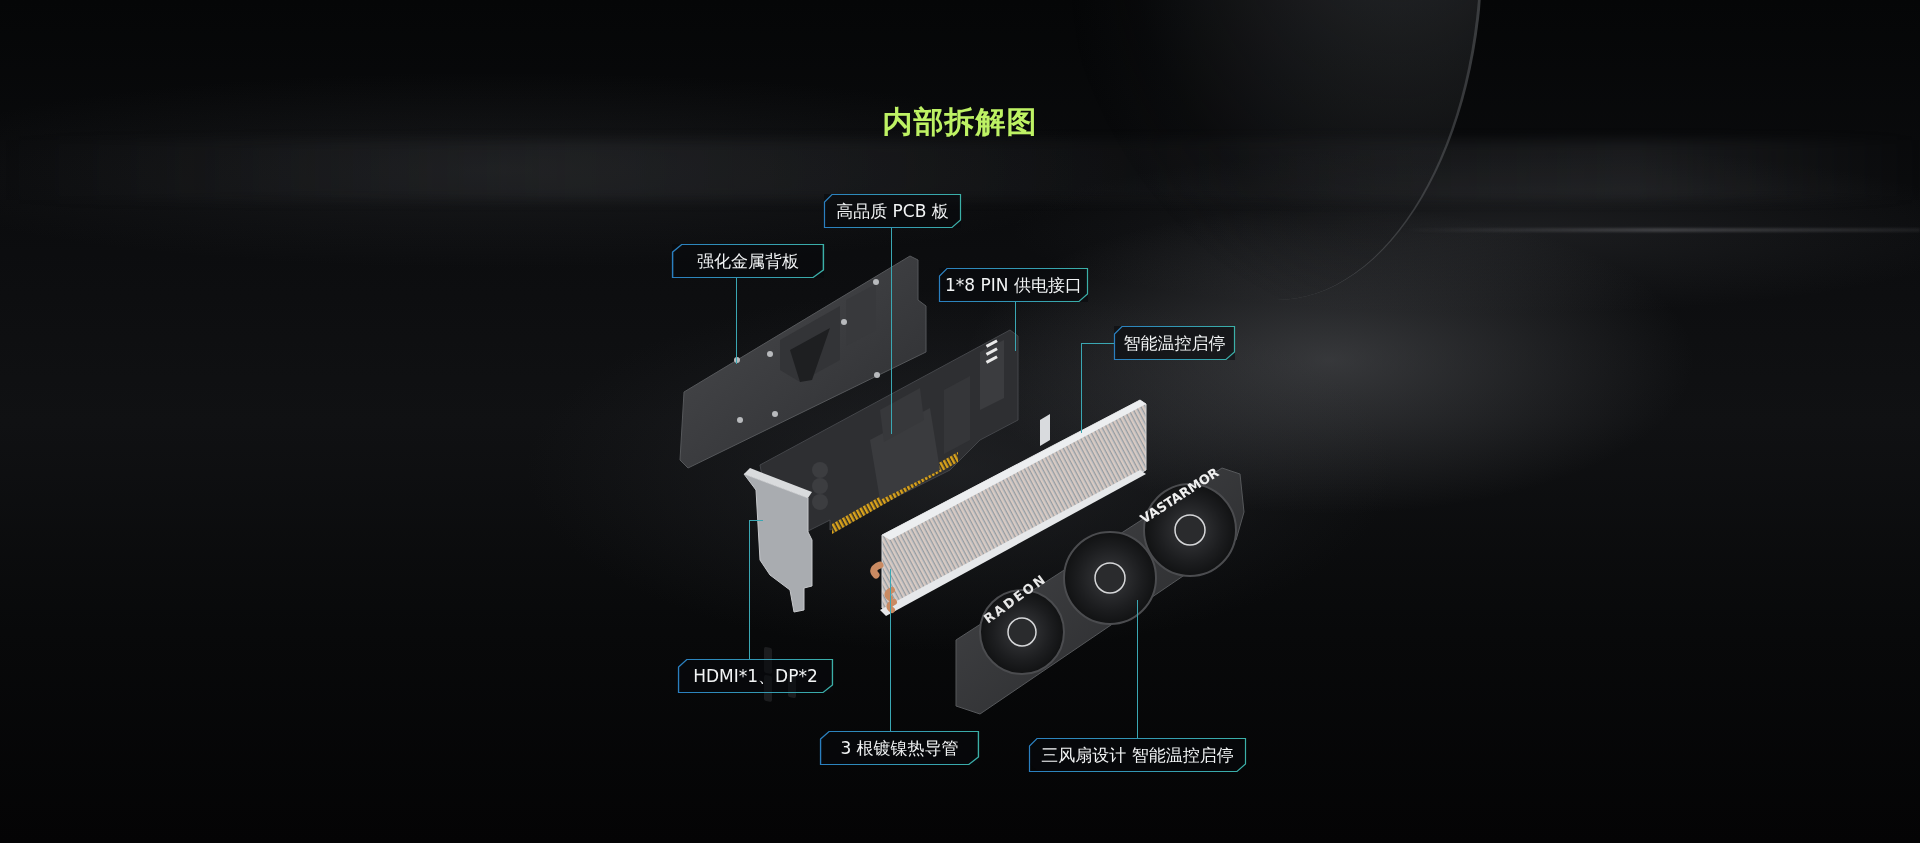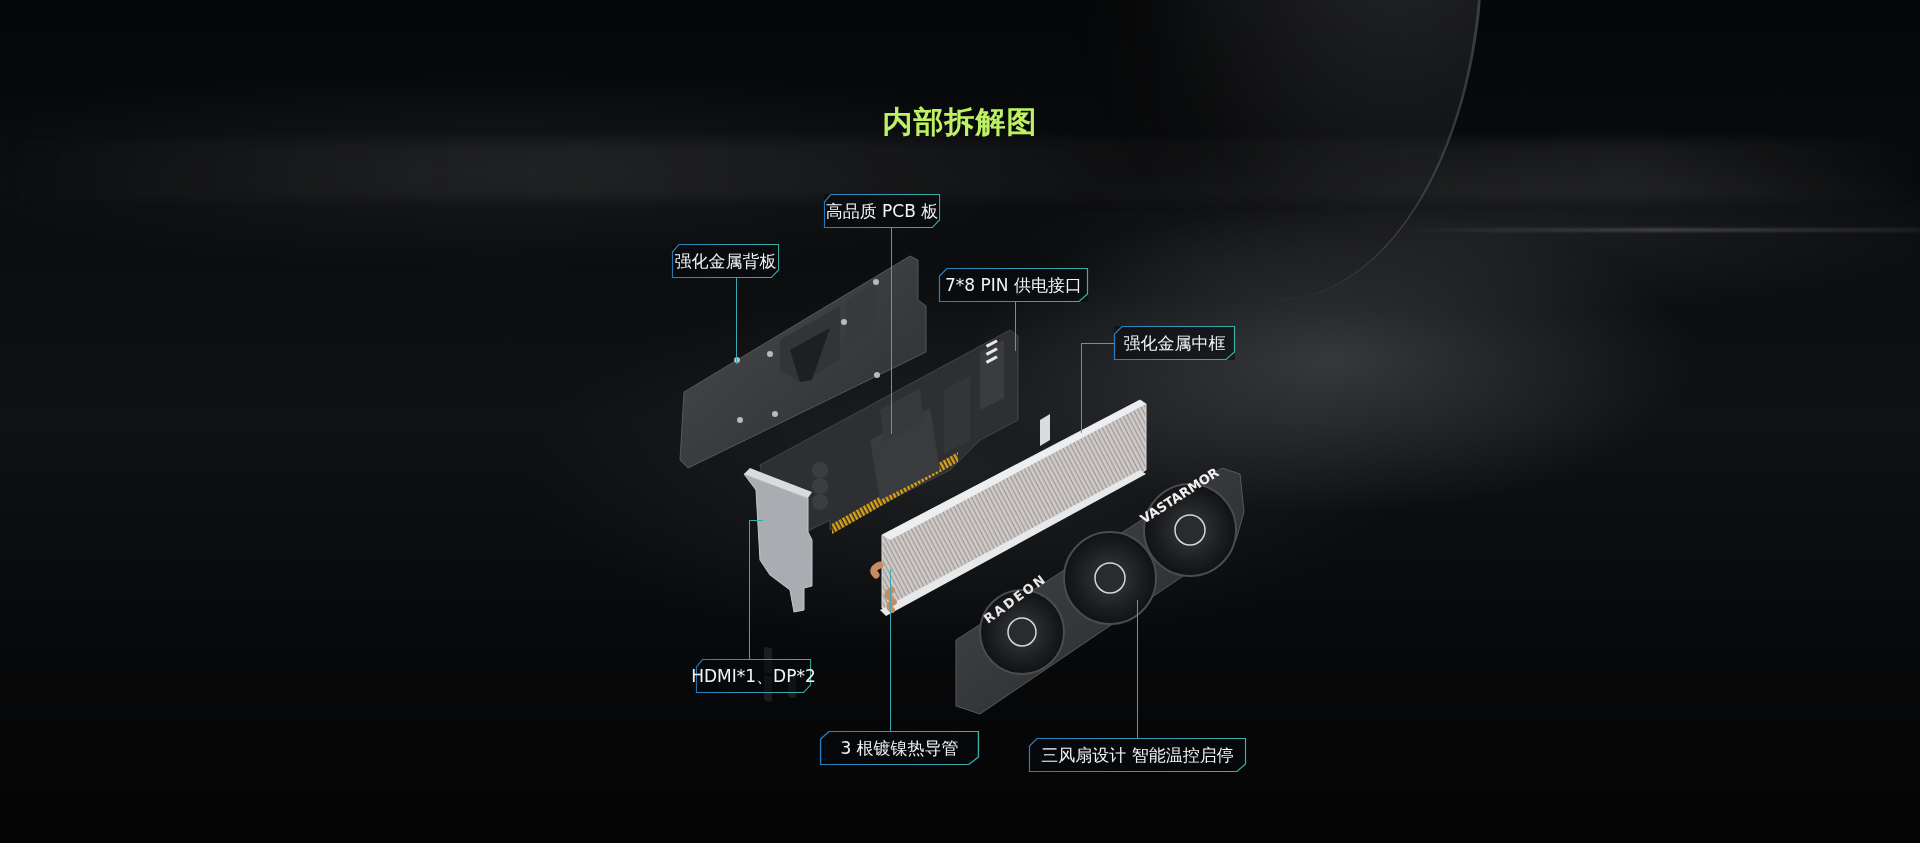--- a/index.html
+++ b/index.html
@@ -162,34 +162,34 @@
 <div class="connector" style="left:891px; top:228px; width:1px; height:206px;"></div>
 <div class="connector" style="left:736px; top:278px; width:1px; height:86px;"></div>
 <div class="connector" style="left:1015px; top:301px; width:1px; height:50px;"></div>
 <div class="connector" style="left:1081px; top:343px; width:33px; height:1px;"></div>
 <div class="connector" style="left:1081px; top:343px; width:1px; height:90px;"></div>
 <div class="connector" style="left:749px; top:520px; width:1px; height:139px;"></div>
 <div class="connector" style="left:749px; top:520px; width:14px; height:1px;"></div>
 <div class="connector" style="left:890px; top:569px; width:1px; height:162px;"></div>
 <div class="connector" style="left:1137px; top:600px; width:1px; height:138px;"></div>
 
-<div class="label" style="left:824px; top:194px; width:116px;">
+<div class="label" style="left:824px; top:194px; width:137px;">
   <svg class="frame" viewBox="0 0 137 34" preserveAspectRatio="none">
     <defs>
         <linearGradient id="lg1" x1="0" x2="1">
           <stop offset="0" stop-color="#2a7fc0"></stop>
           <stop offset="1" stop-color="#3bb0a8"></stop>
         </linearGradient>
       </defs>
     <polygon points="8,0.5 136.5,0.5 136.5,26 128,33.5 0.5,33.5 0.5,8" fill="none" stroke="url(#lg1)" stroke-width="1.2"></polygon>
   </svg>
   <span>高品质 PCB 板</span>
 </div>
 
-<div class="label" style="left:672px; top:244px; width:107px;">
+<div class="label" style="left:672px; top:244px; width:152px;">
   <svg class="frame" viewBox="0 0 126 34" preserveAspectRatio="none">
     <defs>
         <linearGradient id="lg2" x1="0" x2="1">
           <stop offset="0" stop-color="#2a7fc0"></stop>
           <stop offset="1" stop-color="#3bb0a8"></stop>
         </linearGradient>
       </defs>
     <polygon points="8,0.5 125.5,0.5 125.5,26 117,33.5 0.5,33.5 0.5,8" fill="none" stroke="url(#lg2)" stroke-width="1.2"></polygon>
   </svg>
   <span>强化金属背板</span>
@@ -198,37 +198,37 @@
 <div class="label" style="left:939px; top:268px; width:149px;">
   <svg class="frame" viewBox="0 0 149 34" preserveAspectRatio="none">
     <defs>
         <linearGradient id="lg3" x1="0" x2="1">
           <stop offset="0" stop-color="#2a7fc0"></stop>
           <stop offset="1" stop-color="#3bb0a8"></stop>
         </linearGradient>
       </defs>
     <polygon points="8,0.5 148.5,0.5 148.5,26 140,33.5 0.5,33.5 0.5,8" fill="none" stroke="url(#lg3)" stroke-width="1.2"></polygon>
   </svg>
-  <span>7*8 PIN 供电接口</span>
+  <span>1*8 PIN 供电接口</span>
 </div>
 
 <div class="label" style="left:1114px; top:326px; width:121px;">
   <svg class="frame" viewBox="0 0 121 34" preserveAspectRatio="none">
     <defs>
         <linearGradient id="lg4" x1="0" x2="1">
           <stop offset="0" stop-color="#2a7fc0"></stop>
           <stop offset="1" stop-color="#3bb0a8"></stop>
         </linearGradient>
       </defs>
     <polygon points="8,0.5 120.5,0.5 120.5,26 112,33.5 0.5,33.5 0.5,8" fill="none" stroke="url(#lg4)" stroke-width="1.2"></polygon>
   </svg>
-  <span>强化金属中框</span>
-</div>
-
-<div class="label" style="left:696px; top:659px; width:115px;">
+  <span>智能温控启停</span>
+</div>
+
+<div class="label" style="left:678px; top:659px; width:155px;">
   <svg class="frame" viewBox="0 0 141 34" preserveAspectRatio="none">
     <defs>
         <linearGradient id="lg5" x1="0" x2="1">
           <stop offset="0" stop-color="#2a7fc0"></stop>
           <stop offset="1" stop-color="#3bb0a8"></stop>
         </linearGradient>
       </defs>
     <polygon points="8,0.5 140.5,0.5 140.5,26 132,33.5 0.5,33.5 0.5,8" fill="none" stroke="url(#lg5)" stroke-width="1.2"></polygon>
   </svg>
   <span>HDMI*1、DP*2</span>

